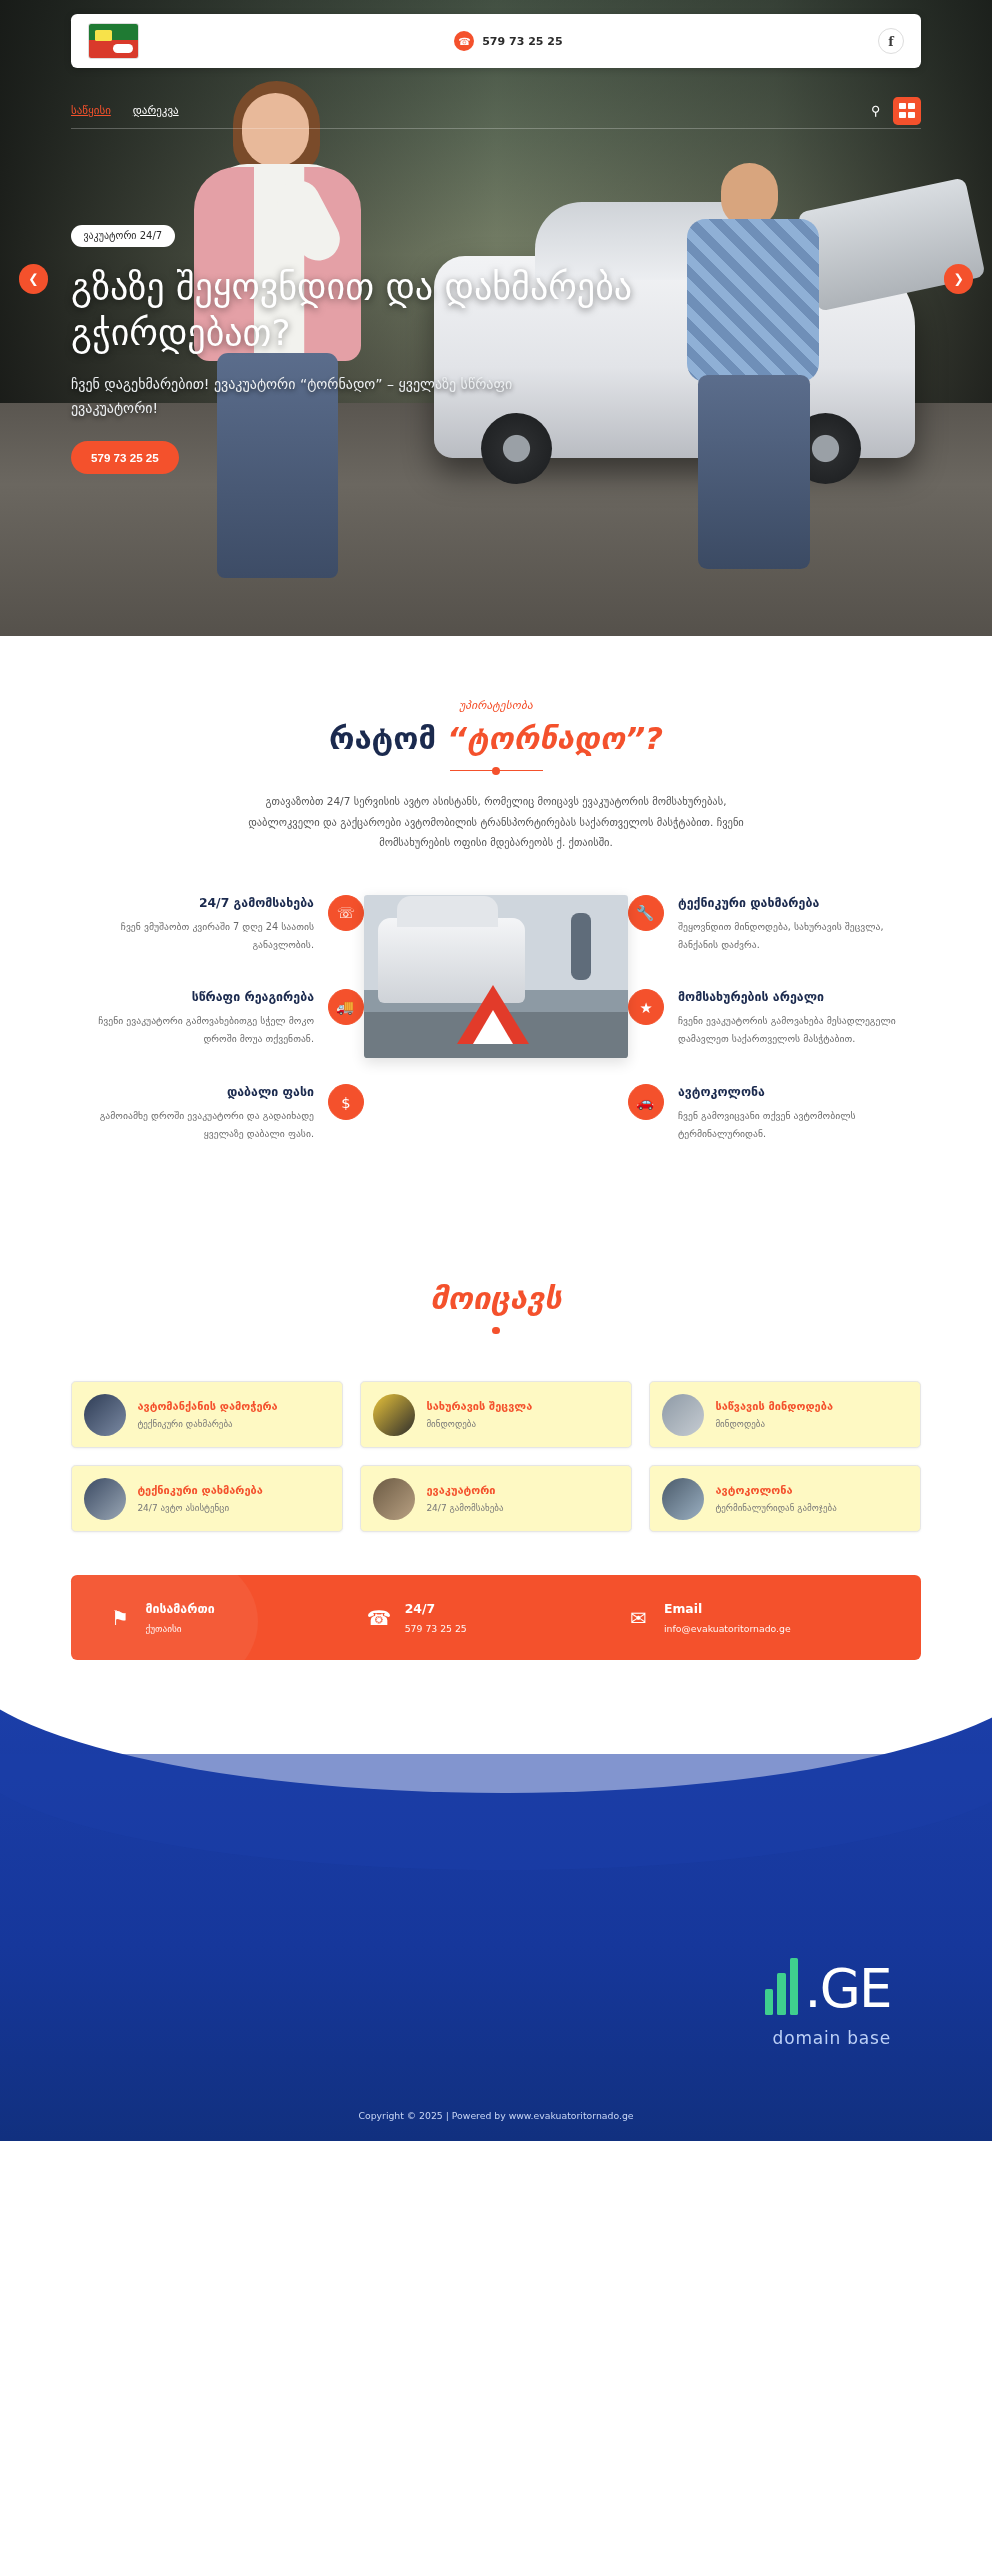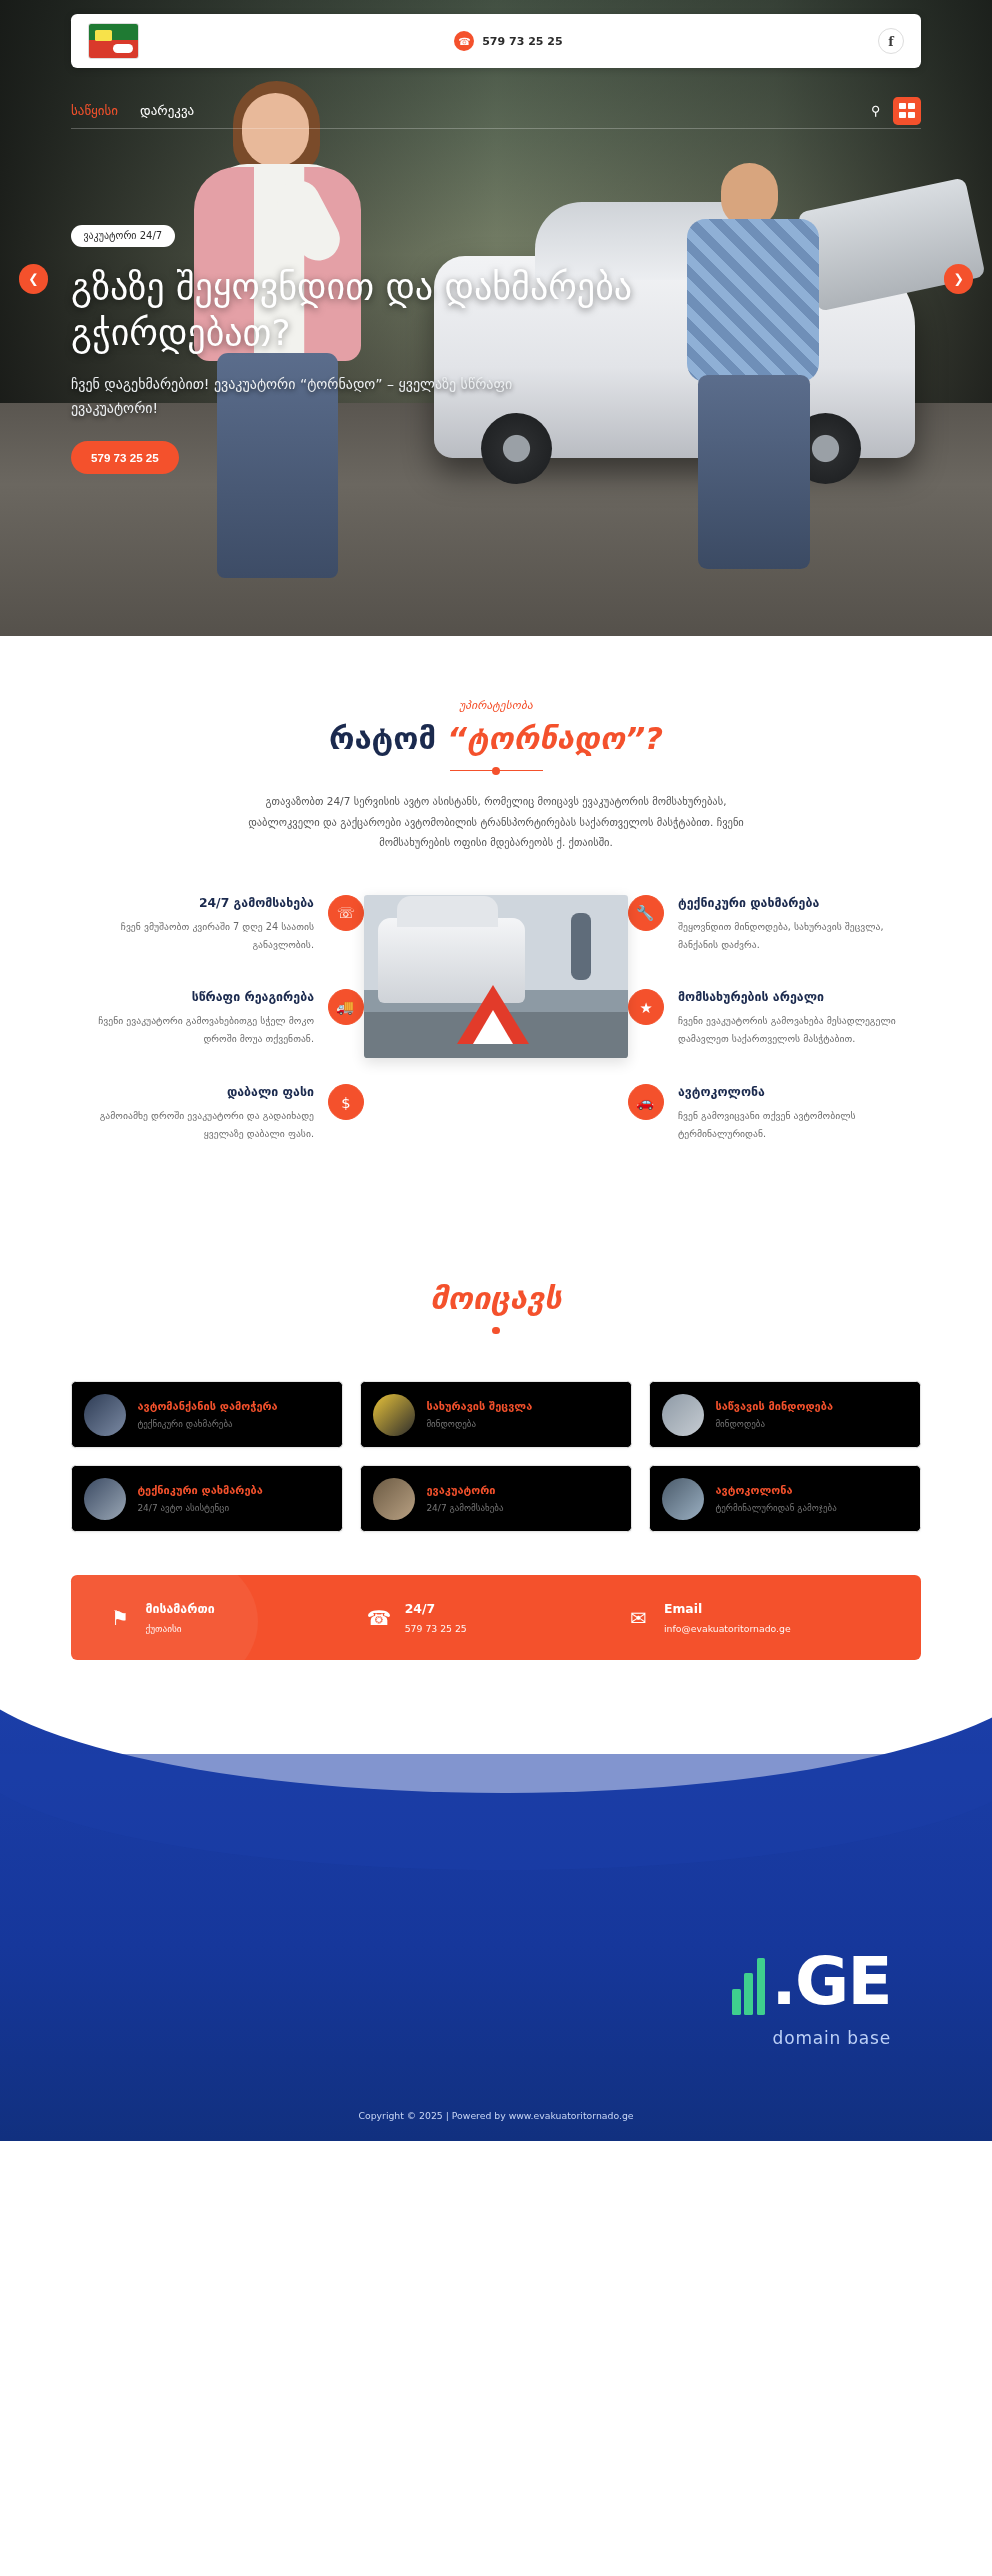--- a/index.html
+++ b/index.html
@@ -91,21 +91,21 @@
     display:flex;align-items:center;justify-content:center; font-family:"DejaVu Serif",serif;
     font-weight:700; font-size:12.4px; color:#3b3b3b;
   }
 
   .navbar {
     position:absolute; left: 71px; top: 93px; width: 850px; height: 36px;
     display:flex; align-items:center; z-index:6;
     border-bottom: 0.8px solid rgba(255,255,255,.25);
   }
   .nav-links { display:flex; gap: 22px; }
-  .nav-link { color:#f4512c; font-size: 13px; cursor:pointer; }
+  .nav-link { color:#f4512c; font-size: 11px; cursor:pointer;text-decoration:underline; }
   .nav-link.alt { color:#ffffff; }
   .nav-right { margin-left:auto; display:flex; align-items:center; gap:12.4px; }
   .search-ico { color:#fff; font-size:13px; }
   .grid-btn {
     width: 28px; height:28px; border-radius:4.7px; background:#f4512c; color:#fff;
     display:grid; grid-template-columns: 1fr 1fr; gap:2.3px; padding:6.2px;
   }
   .grid-btn span { background:#fff; border-radius:0.8px; display:block; }
 
   .hero-content { position:absolute; left: 71px; top: 225px; width: 589px; z-index:5; }
@@ -175,21 +175,21 @@
     border-left: 20px solid transparent; border-right:20px solid transparent; border-bottom: 34px solid #ffffff; }
   .wi-person { position:absolute; right: 37px; top: 18.6px; width: 20px; height: 67px; background:#5f6c7a; border-radius: 7.8px;}
 
   
   .services { padding: 93px 71px 0; }
   .svc-grid {
     margin-top: 50px; display:grid; grid-template-columns: repeat(3, 1fr);
     gap: 17px;
   }
   .svc-card {
-    background:#000000; border:0.8px solid #e6e6e6; border-radius: 4.7px; padding: 12.4px;
+    background:#fef9c3; border:0.8px solid #e6e6e6; border-radius: 4.7px; padding: 12.4px;
     display:flex; align-items:center; gap: 11px; height: 67px;
     box-shadow: 0 0.8px 2.3px rgba(0,0,0,.05);
   }
   .svc-thumb { flex:0 0 auto; width: 42px; height:42px; border-radius:50%; overflow:hidden;
     background: linear-gradient(135deg,#43506a,#8d98ab); }
   .svc-thumb.t1 { background: linear-gradient(135deg,#2e3c55,#7b8aa3); }
   .svc-thumb.t2 { background: linear-gradient(135deg,#e8c33a,#2c2c2c); }
   .svc-thumb.t3 { background: linear-gradient(135deg,#8e9aa6,#c6ccd2); }
   .svc-thumb.t4 { background: linear-gradient(135deg,#3b4a63,#9aa7b5); }
   .svc-thumb.t5 { background: linear-gradient(135deg,#6b5a43,#b9a183); }
@@ -220,21 +220,21 @@
   }
   .footer:before{
     content:""; position:absolute; left:-47px; top:-54px; width:1101px; height:140px;
     background:#ffffff; border-radius: 0 0 50% 50%/0 0 100% 100%;
   }
   .footer-wave {
     position:absolute; left:-31px; top: 47px; width: 1070px; height: 116px;
     background:#1b3ea8; border-radius: 0 0 50% 50%/0 0 100% 100%; opacity:.55;
   }
   .ge-logo { position:absolute; right: 101px; bottom: 93px; text-align:right; }
-  .ge-mark { font-size: 66px; font-weight:700; color:#ffffff; letter-spacing:-1.6px; line-height:1; }
+  .ge-mark { font-size: 53px; font-weight:400; color:#ffffff; letter-spacing:-1.6px; line-height:1; }
   .ge-bars { display:inline-flex; align-items:flex-end; gap:3.9px; margin-right: 6.2px; vertical-align: bottom;}
   .ge-bars i { display:block; width: 8.5px; background:#3fcf8e; border-radius:1.6px; }
   .ge-sub { color:#bcd0f7; font-size: 17px; margin-top: 13px; letter-spacing: 0.8px;}
   .copyright {
     position:absolute; left:0; right:0; bottom: 20px; text-align:center;
     color:#c8d6f5; font-size: 9.3px;
   }
 </style>
 </head>
 <body>

